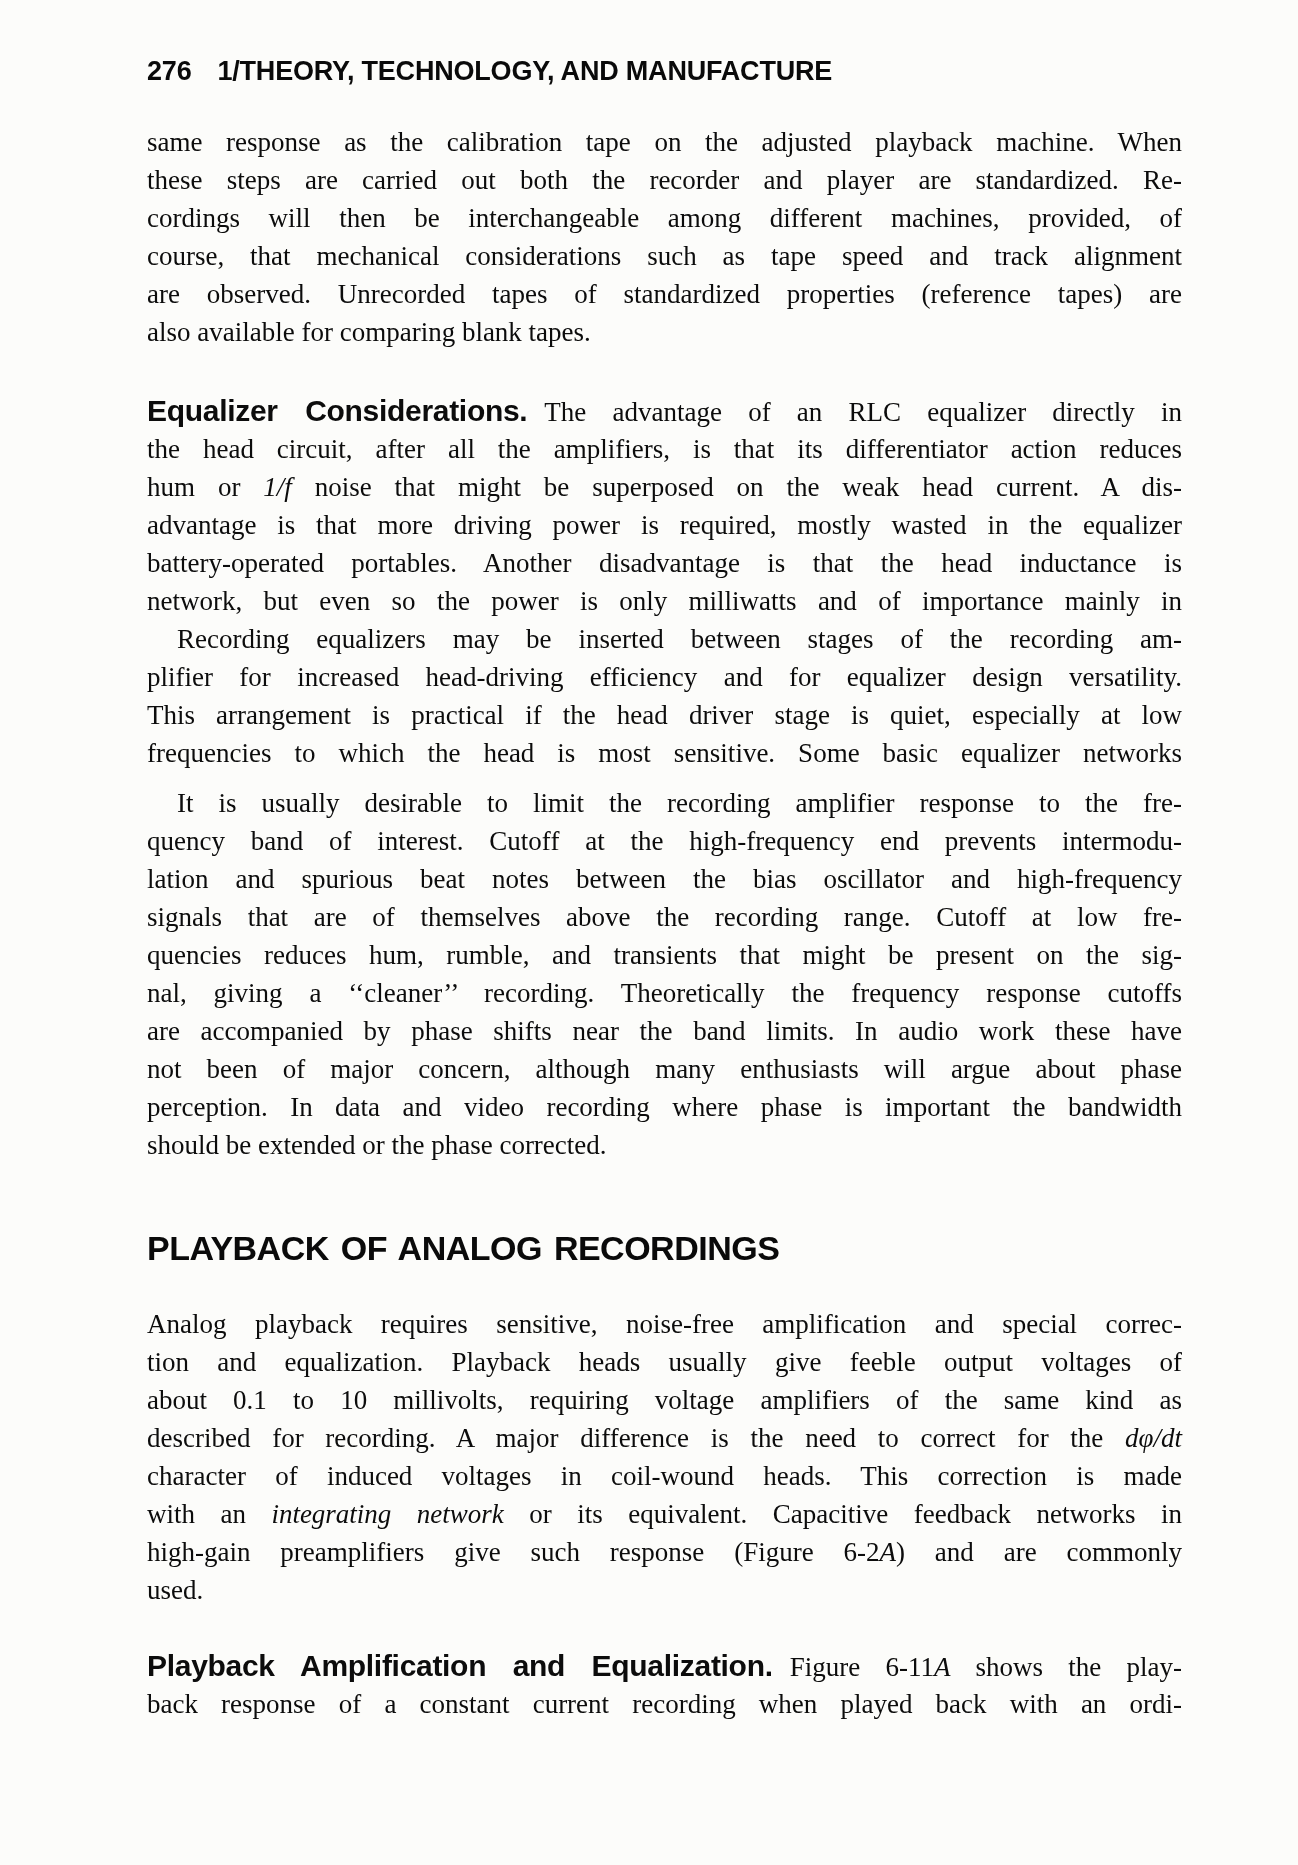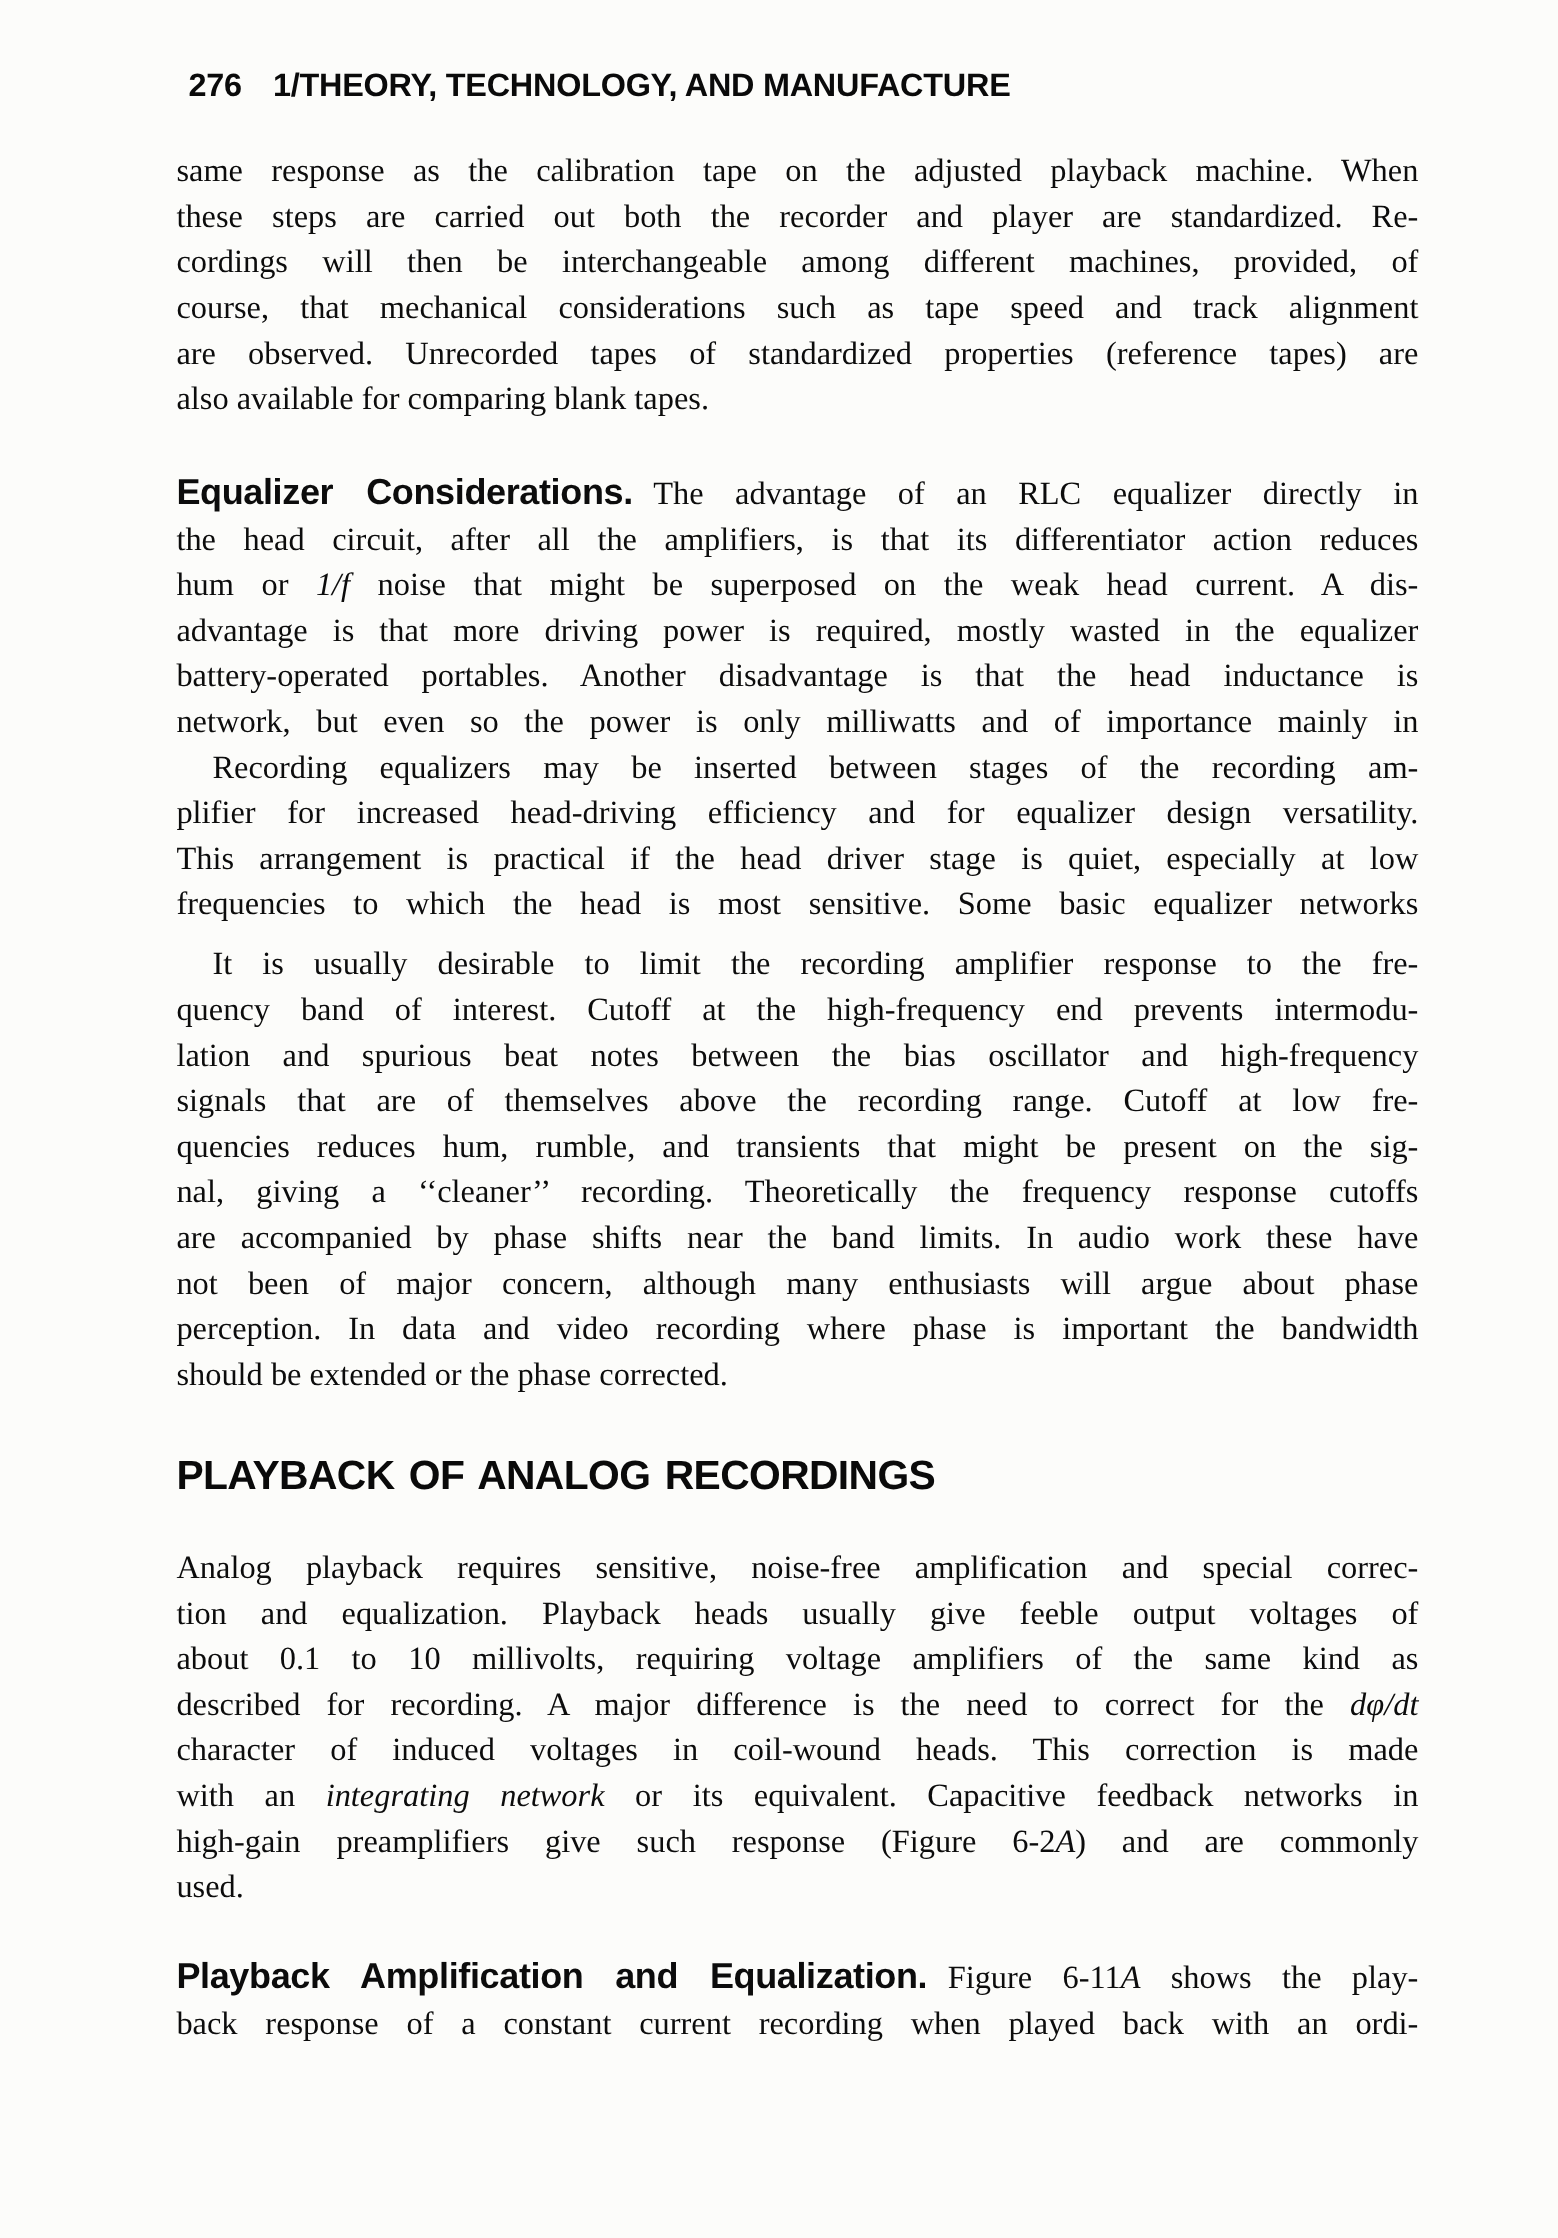--- a/index.html
+++ b/index.html
@@ -12,21 +12,20 @@
     position:relative;
   }
   .page{position:absolute;inset:0;background:#fcfcfa;}
   
   .running-header{
     position:absolute;left:147px;top:56px;
     font-family:"Liberation Sans","DejaVu Sans",sans-serif;
     font-weight:bold;font-size:27px;line-height:30px;
     letter-spacing:-0.2px;white-space:nowrap;
     color:#0a0a0a;
-    margin-left:10px;
   }
   .running-header .pagenum{margin-right:26px;}
   
   .text-column{
     position:absolute;left:147px;top:0;width:1035px;
   }
   .para{
     font-size:27px;line-height:38px;
     margin:0;
   }
@@ -48,21 +47,21 @@
     font-family:"Liberation Sans","DejaVu Sans",sans-serif;
     font-weight:bold;font-size:34px;line-height:44px;
     letter-spacing:-0.5px;word-spacing:3px;
     color:#0a0a0a;white-space:nowrap;
   }
   
   .blk-0{margin-top:123px;}   
   .blk-1{margin-top:41px;}    
   .blk-2{margin-top:0;}       
   .blk-3{margin-top:12px;}       
-  .blk-4{margin-top:44px;}    
+  .blk-4{margin-top:62px;}    
   .blk-5{margin-top:35px;}    
   .blk-6{margin-top:38px;}    
 </style>
 </head>
 <body>
 
 <div class="page">
 
   <div class="running-header">
     <span class="pagenum">276</span><span>1/THEORY, TECHNOLOGY, AND MANUFACTURE</span>

